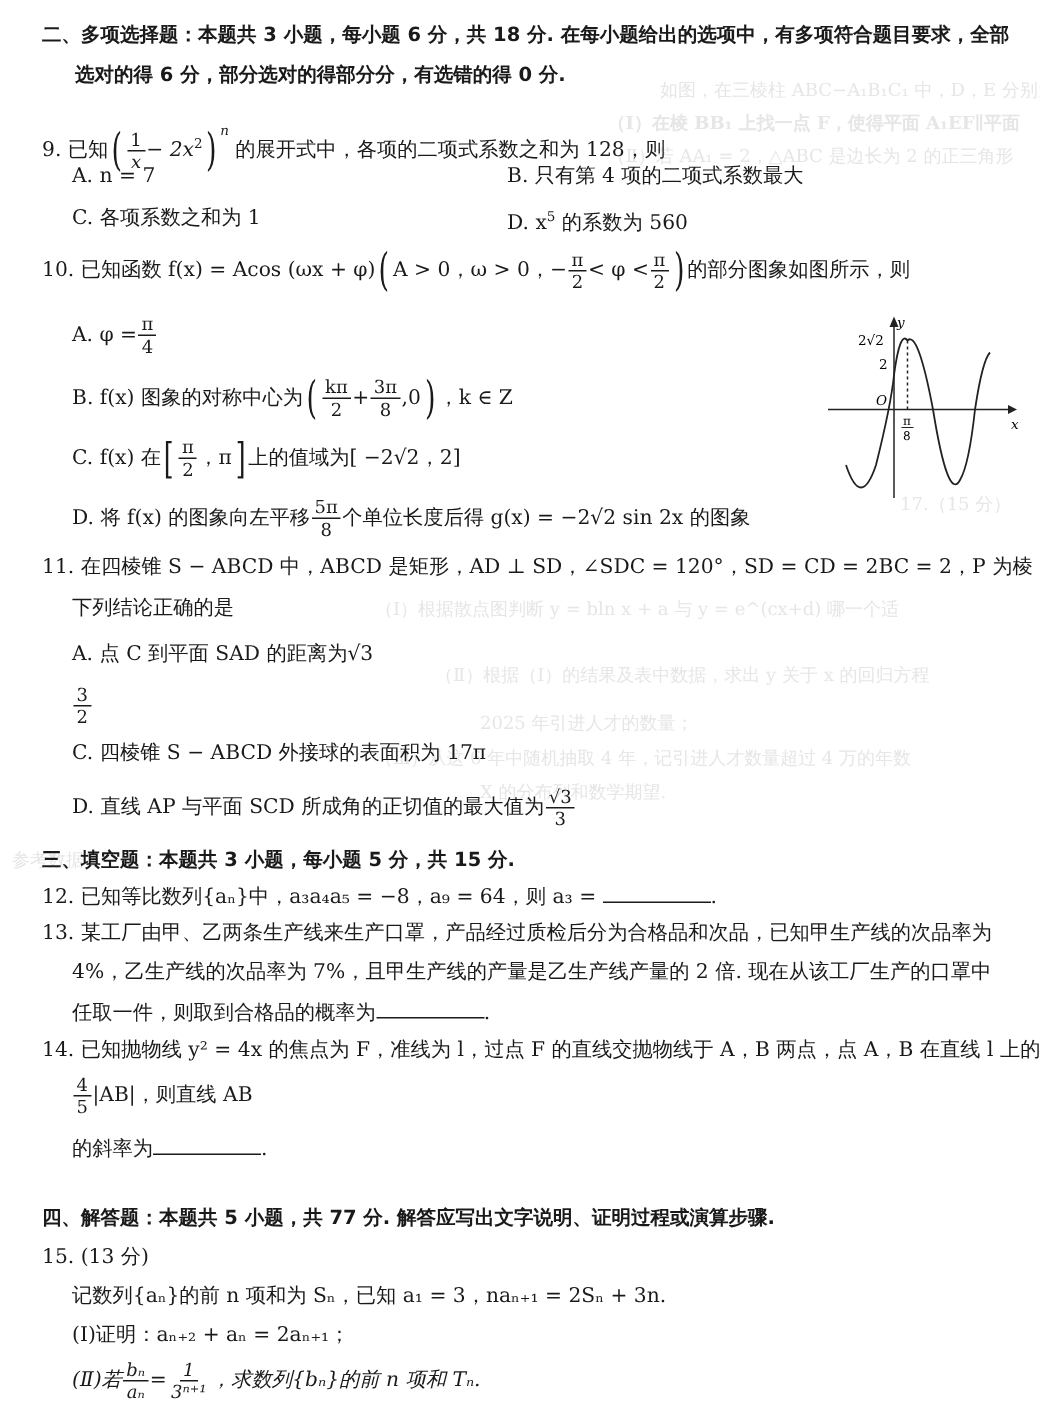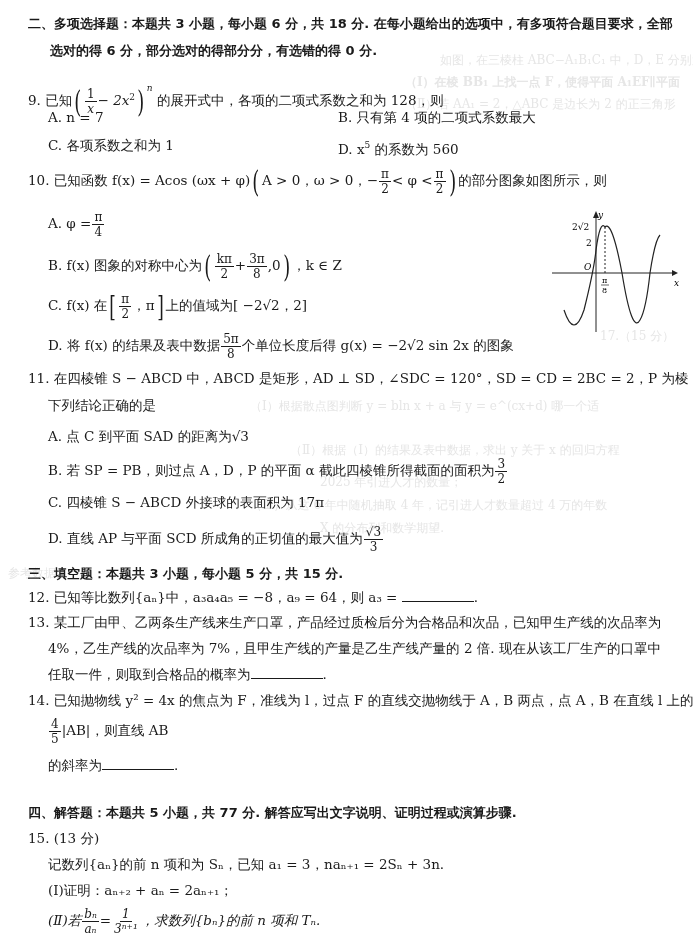--- a/index.html
+++ b/index.html
@@ -81,21 +81,21 @@
       <span class="den">8</span>
     </span><span>,0</span><span class="paren">)</span><span>，k ∈ Z</span>
 </div>
 <div class="line" style="left:48px;top:287px;line-height:36px;">
   <span>C. f(x) 在</span><span class="brack">[</span><span class="frac">
       <span class="num">π</span>
       <span class="den">2</span>
     </span><span>，π</span><span class="brack">]</span><span>上的值域为[ −2√2，2]</span>
 </div>
 <div class="line" style="left:48px;top:327px;line-height:36px;">
-  <span>D. 将 f(x) 的结果及表中数据</span><span class="frac">
+  <span>D. 将 f(x) 的图象向左平移</span><span class="frac">
       <span class="num">5π</span>
       <span class="den">8</span>
     </span><span>个单位长度后得 g(x) = −2√2 sin 2x 的图象</span>
 </div>
 
 <svg id="graph" viewBox="0 0 130 125">
   <line x1="2" y1="63" x2="122" y2="63" stroke="#222" stroke-width="1"></line>
   <polygon points="122,60 128,63 122,66" fill="#222"></polygon>
   <line x1="46" y1="122" x2="46" y2="4" stroke="#222" stroke-width="1"></line>
   <polygon points="43,8 46,1 49,8" fill="#222"></polygon>
@@ -110,21 +110,21 @@
   <line x1="51" y1="75" x2="59" y2="75" stroke="#222" stroke-width="0.7"></line>
   <text x="52" y="83" font-size="8" font-family="DejaVu Serif, serif">8</text>
 </svg>
 
 <div class="line" style="left:28px;top:368px;">
   <span>11.</span> <span>在四棱锥 S − ABCD 中，ABCD 是矩形，AD ⊥ SD，∠SDC = 120°，SD = CD = 2BC = 2，P 为棱 SB 上一点，则</span>
 </div>
 <div class="line" style="left:48px;top:395px;">下列结论正确的是</div>
 <div class="line" style="left:48px;top:426px;">A. 点 C 到平面 SAD 的距离为√3</div>
 <div class="line" style="left:48px;top:452px;line-height:36px;">
-  <span>B. 若 SP = PB，则过点 A，D，P 的平面 α 截此四棱锥所得截面的面积为</span><span class="frac">
+  <span class="frac">
       <span class="num">3</span>
       <span class="den">2</span>
     </span>
 </div>
 <div class="line" style="left:48px;top:492px;">C. 四棱锥 S − ABCD 外接球的表面积为 17π</div>
 <div class="line" style="left:48px;top:520px;line-height:36px;">
   <span>D. 直线 AP 与平面 SCD 所成角的正切值的最大值为</span><span class="frac">
       <span class="num">√3</span>
       <span class="den">3</span>
     </span>

